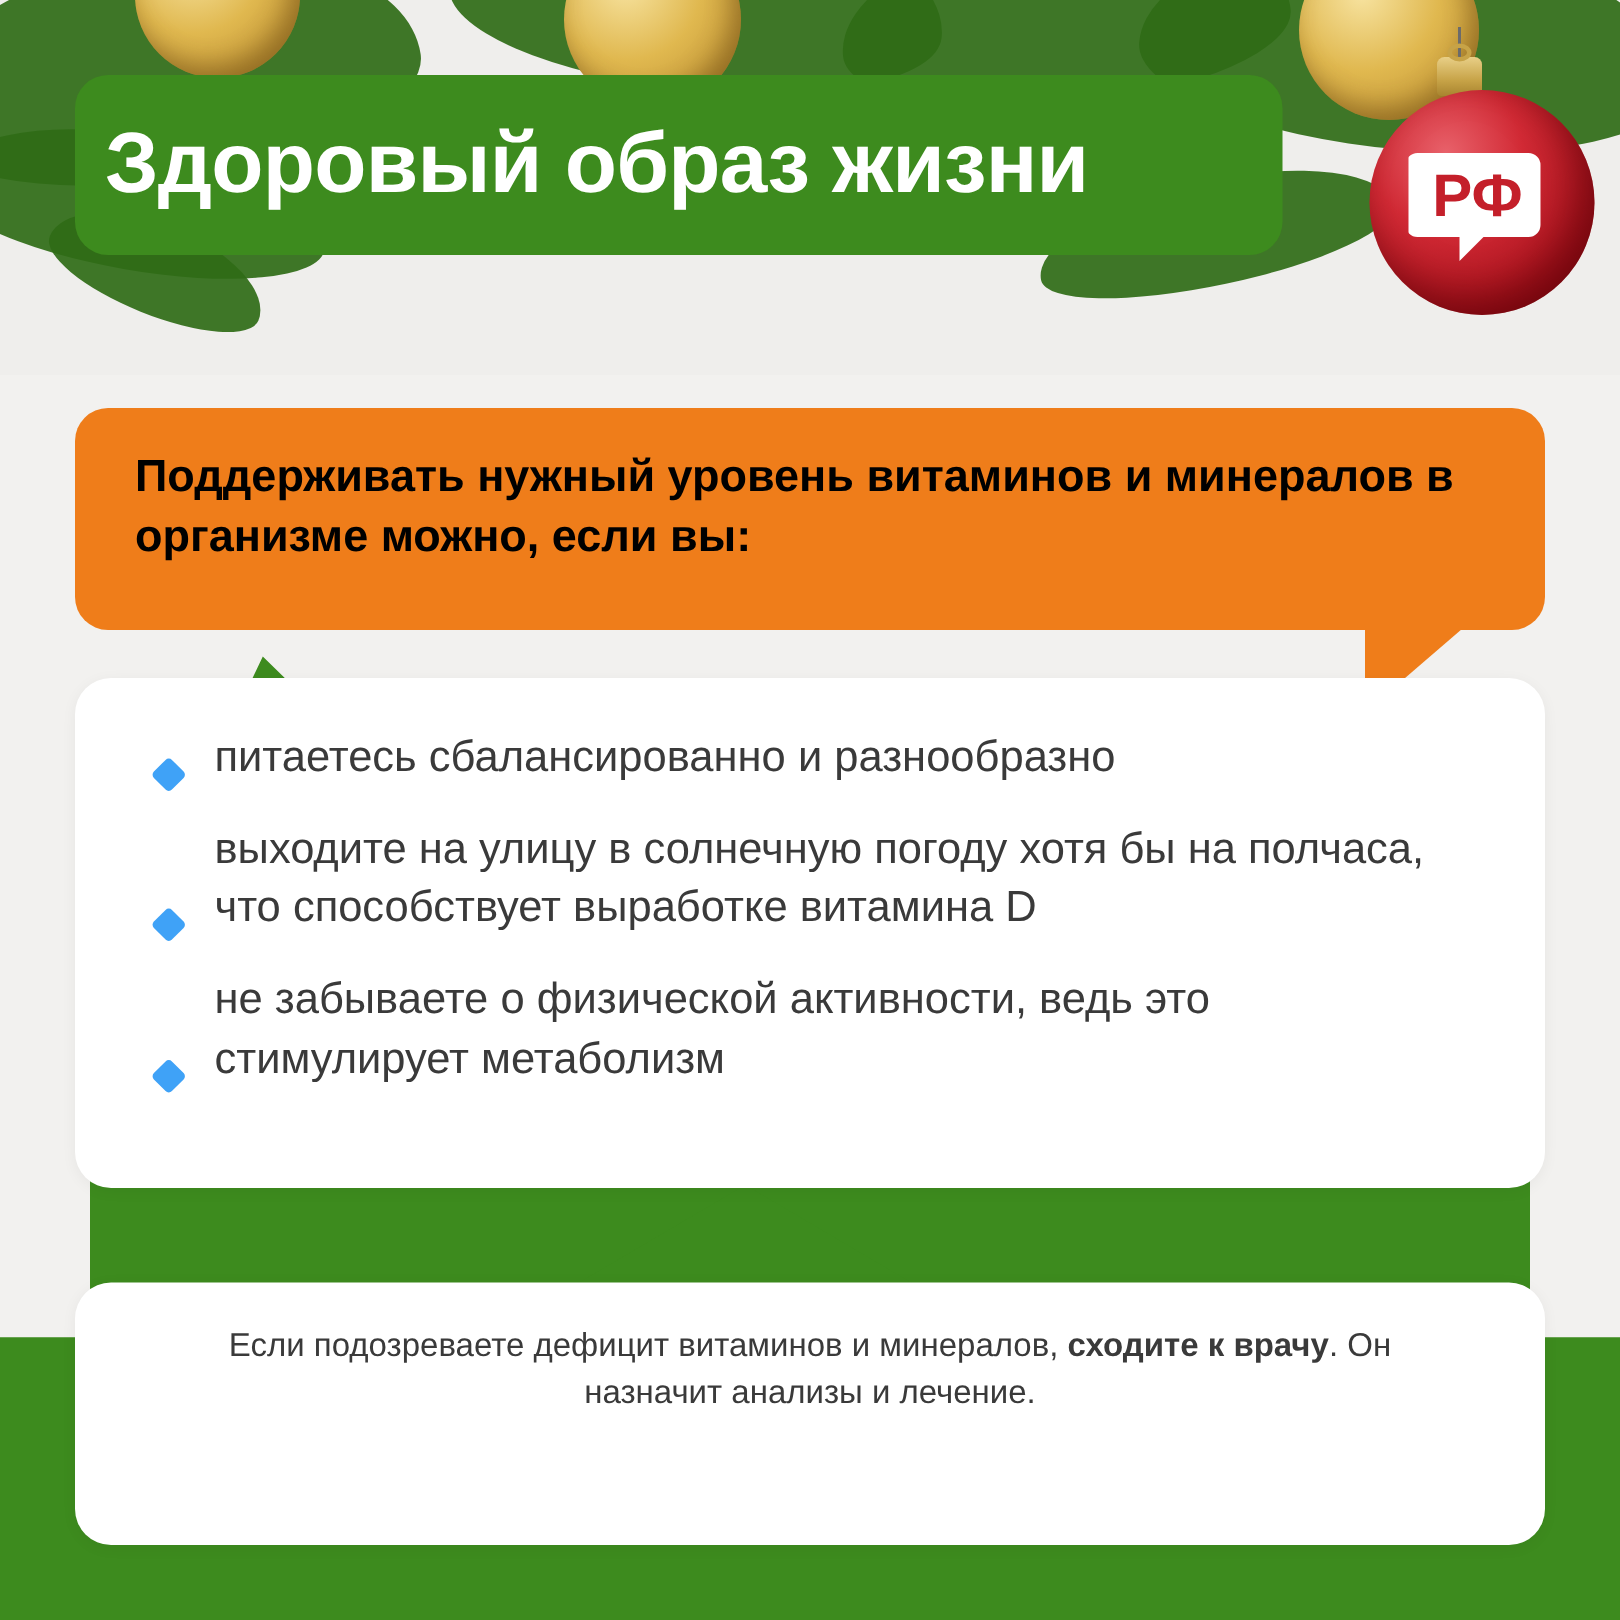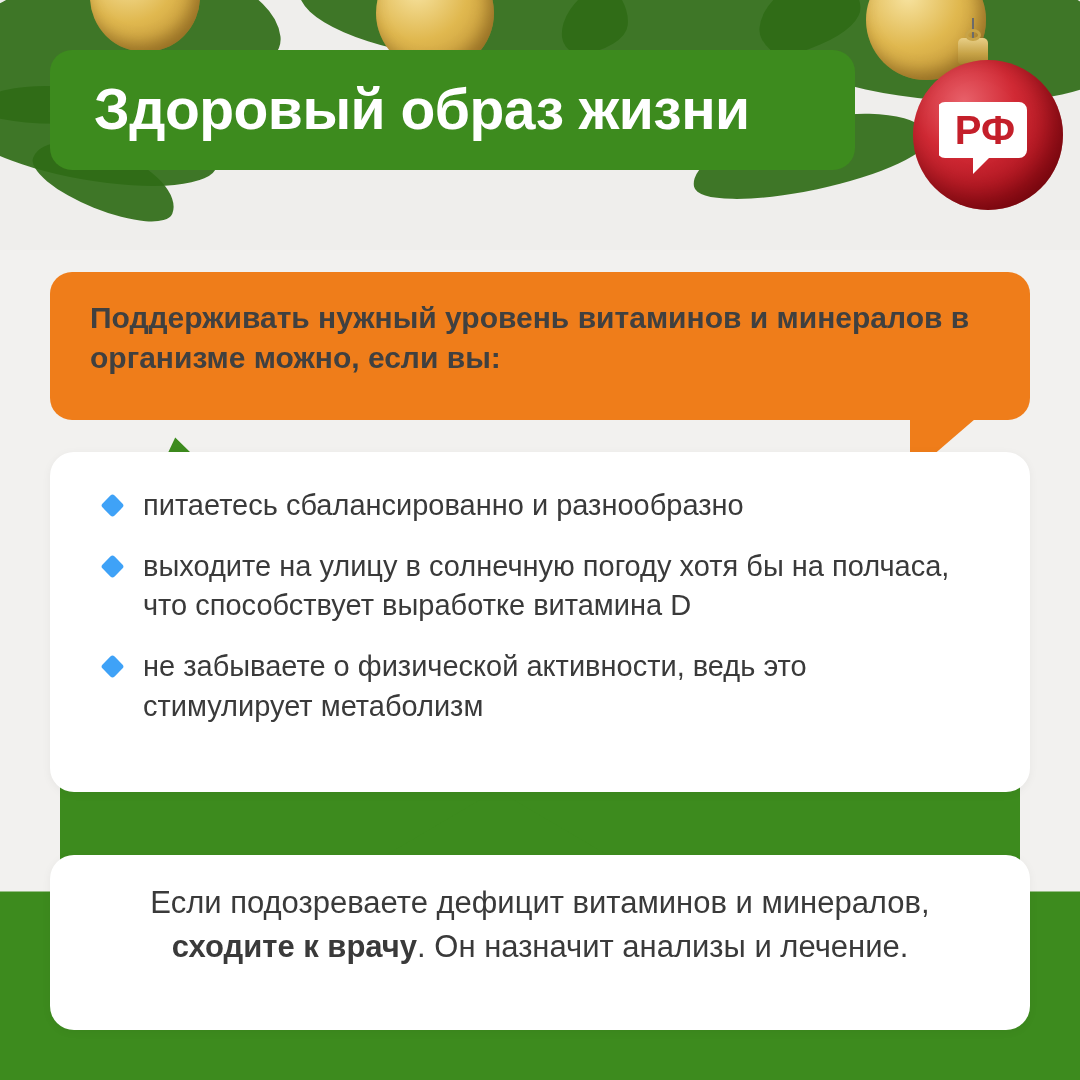--- a/index.html
+++ b/index.html
@@ -58,21 +58,21 @@
   .header-card {
     position: absolute;
     left: 50px;
     top: 50px;
     width: 805px;
     height: 120px;
     background: #3d8b1e;
     border-radius: 22px;
     display: flex;
     align-items: center;
-    padding-left: 44px;
+    padding-left: 20px;
     box-sizing: border-box;
   }
   .header-title {
     color: #ffffff;
     font-size: 57px;
     font-weight: bold;
     letter-spacing: -0.5px;
     line-height: 1.05;
     white-space: nowrap;
   }
@@ -129,21 +129,21 @@
     left: 50px;
     top: 272px;
     width: 980px;
     height: 148px;
     background: #ef7d1a;
     border-radius: 22px;
     box-sizing: border-box;
     padding: 26px 40px 0 40px;
   }
   .orange-text {
-    color: #404040;
+    color: #000000;
     font-size: 30px;
     font-weight: bold;
     line-height: 1.32;
   }
   .orange-tail {
     position: absolute;
     left: 910px;
     top: 413px;
     width: 0; height: 0;
     border-left: 0 solid transparent;
@@ -160,21 +160,21 @@
     width: 980px;
     height: 340px;
     background: #ffffff;
     border-radius: 24px;
     box-sizing: border-box;
     padding: 34px 46px 0 54px;
     box-shadow: 0 2px 10px rgba(0,0,0,.05);
   }
   .bullet-row {
     display: flex;
-    align-items: flex-start;
+    align-items: flex-end;
     margin-bottom: 22px;
   }
   .bullet-diamond {
     flex: 0 0 auto;
     width: 17px;
     height: 17px;
     background: #3fa2f7;
     transform: rotate(45deg);
     border-radius: 3px;
     margin-top: 11px;
@@ -195,21 +195,21 @@
     height: 175px;
     background: #ffffff;
     border-radius: 24px;
     box-sizing: border-box;
     padding: 26px 60px 0 60px;
     text-align: center;
     box-shadow: 0 2px 10px rgba(0,0,0,.05);
   }
   .bottom-text {
     color: #3a3a3a;
-    font-size: 31px;
+    font-size: 22px;
     line-height: 1.42;
   }
   .bottom-text b { font-weight: bold; }
 </style>
 </head>
 <body>
 
 <div class="poster">
 
   <div class="fir-band">

